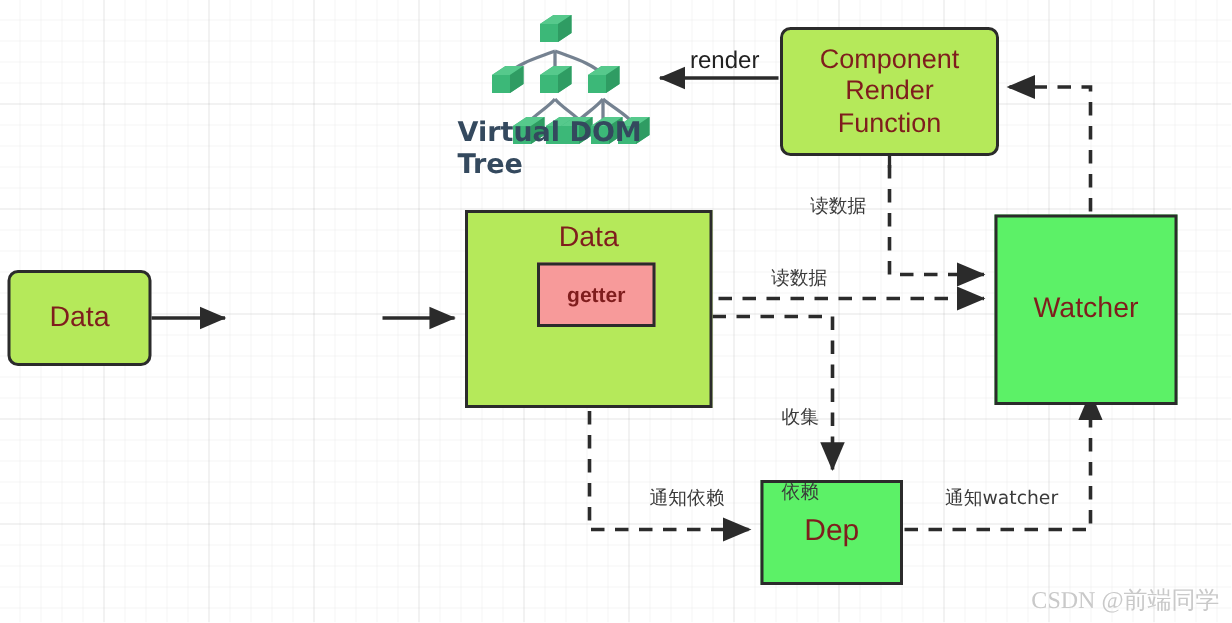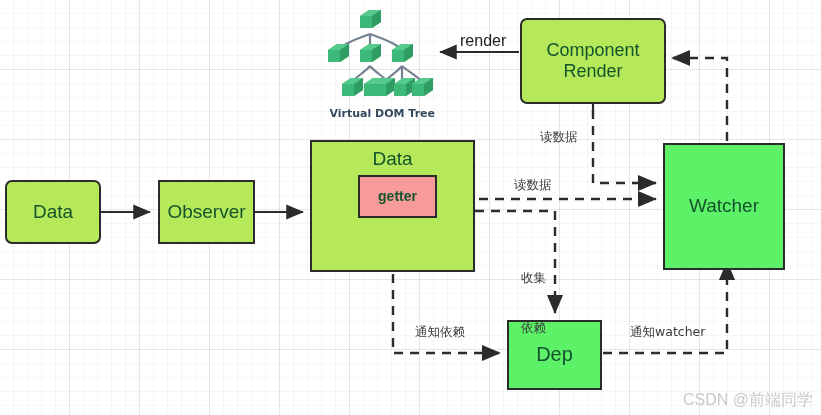--- a/index.html
+++ b/index.html
@@ -22,21 +22,21 @@
     background-position:-1px -1px,-1px -1px,-1px -1px,-1px -1px;
   }
   .node{
     position:absolute;
     box-sizing:border-box;
     border:2px solid #2b2b2b;
     display:flex;
     align-items:center;
     justify-content:center;
     text-align:center;
-    color:#14532d;
+    color:#7f1d1d;
     line-height:1.18;
   }
   .lime{background:#b5e95a;}
   .bright{background:#5cf167;}
   .pink{background:#f79a9a;}
   .rounded{border-radius:7px;}
 
   #node-data-left{left:5px;top:180px;width:96px;height:64px;font-size:19px;}
   #node-observer{left:158px;top:180px;width:97px;height:64px;font-size:19px;}
   #node-data-main{left:310px;top:140px;width:165px;height:132px;display:block;}
@@ -54,28 +54,28 @@
     font-size:12.5px;
     color:#3a3a3a;
     white-space:pre;
     line-height:1.35;
     font-family:"DejaVu Sans","Liberation Sans",sans-serif;
   }
   .edge-label.big{font-size:16px;color:#222;font-family:"Liberation Sans",sans-serif;}
 
   #vdom-wrap{position:absolute;left:305px;top:4px;width:130px;height:116px;}
   #vdom-caption{
-    position:absolute;left:0;right:0;bottom:0;text-align:right;
-    font-size:11px;font-weight:bold;color:#34495e;
+    position:absolute;left:0;right:0;bottom:0;text-align:left;
+    font-size:18px;font-weight:bold;color:#34495e;
     font-family:"DejaVu Sans","Liberation Sans",sans-serif;
   }
   #watermark{
     position:absolute;right:8px;bottom:4px;
     font-size:16px;color:#c9c9c9;
-    font-family:Liberation Sans, sans-serif;
+    font-family:Liberation Serif, serif;
     white-space:pre;
   }
   svg.wires{position:absolute;left:0;top:0;width:821px;height:415px;pointer-events:none;}
 </style>
 </head>
 <body>
 
 <div id="canvas">
 
   <div id="vdom-wrap">
@@ -173,50 +173,48 @@
       <path d="M727,141 L727,58 L672,58"></path>
     </g>
 
     <path d="M593,104 L593,112" stroke="#2b2b2b" stroke-width="2.2" fill="none"></path>
   </svg>
 
   <div class="node lime rounded" id="node-data-left">
     <span>Data</span>
   </div>
 
-  <div class="node lime" id="node-observer">
-    <span>Observer</span>
-  </div>
 
   <div class="node lime" id="node-data-main">
     <div class="grp-title">Data</div>
     <div class="node pink" id="node-getter">
       <span>getter</span>
     </div>
   </div>
 
   <div class="node lime rounded" id="node-crf">
     <div>
       <div>Component</div>
       <div>Render</div>
+      <div>Function</div>
     </div>
   </div>
 
   <div class="node bright" id="node-watcher">
     <span>Watcher</span>
   </div>
 
   <div class="node bright" id="node-dep">
     <span>Dep</span>
   </div>
 
   <div class="edge-label big" style="left:460px;top:30px;">render</div>
   <div class="edge-label" style="left:540px;top:129px;">读数据</div>
   <div class="edge-label" style="left:514px;top:177px;">读数据</div>
   <div class="edge-label" style="left:516px;top:237px;text-align:right;font-family:Liberation Mono, monospace;">
     <div>收集</div>
     <div>依赖</div>
   </div>
-  <div class="edge-label" style="left:415px;top:324px;text-align:center;">通知依赖</div>
+  <div class="edge-label" style="left:433px;top:324px;text-align:center;">通知依赖</div>
   <div class="edge-label" style="left:630px;top:324px;">通知watcher</div>
 
   <div id="watermark">CSDN @前端同学</div>
 </div>
 
 </body></html>

